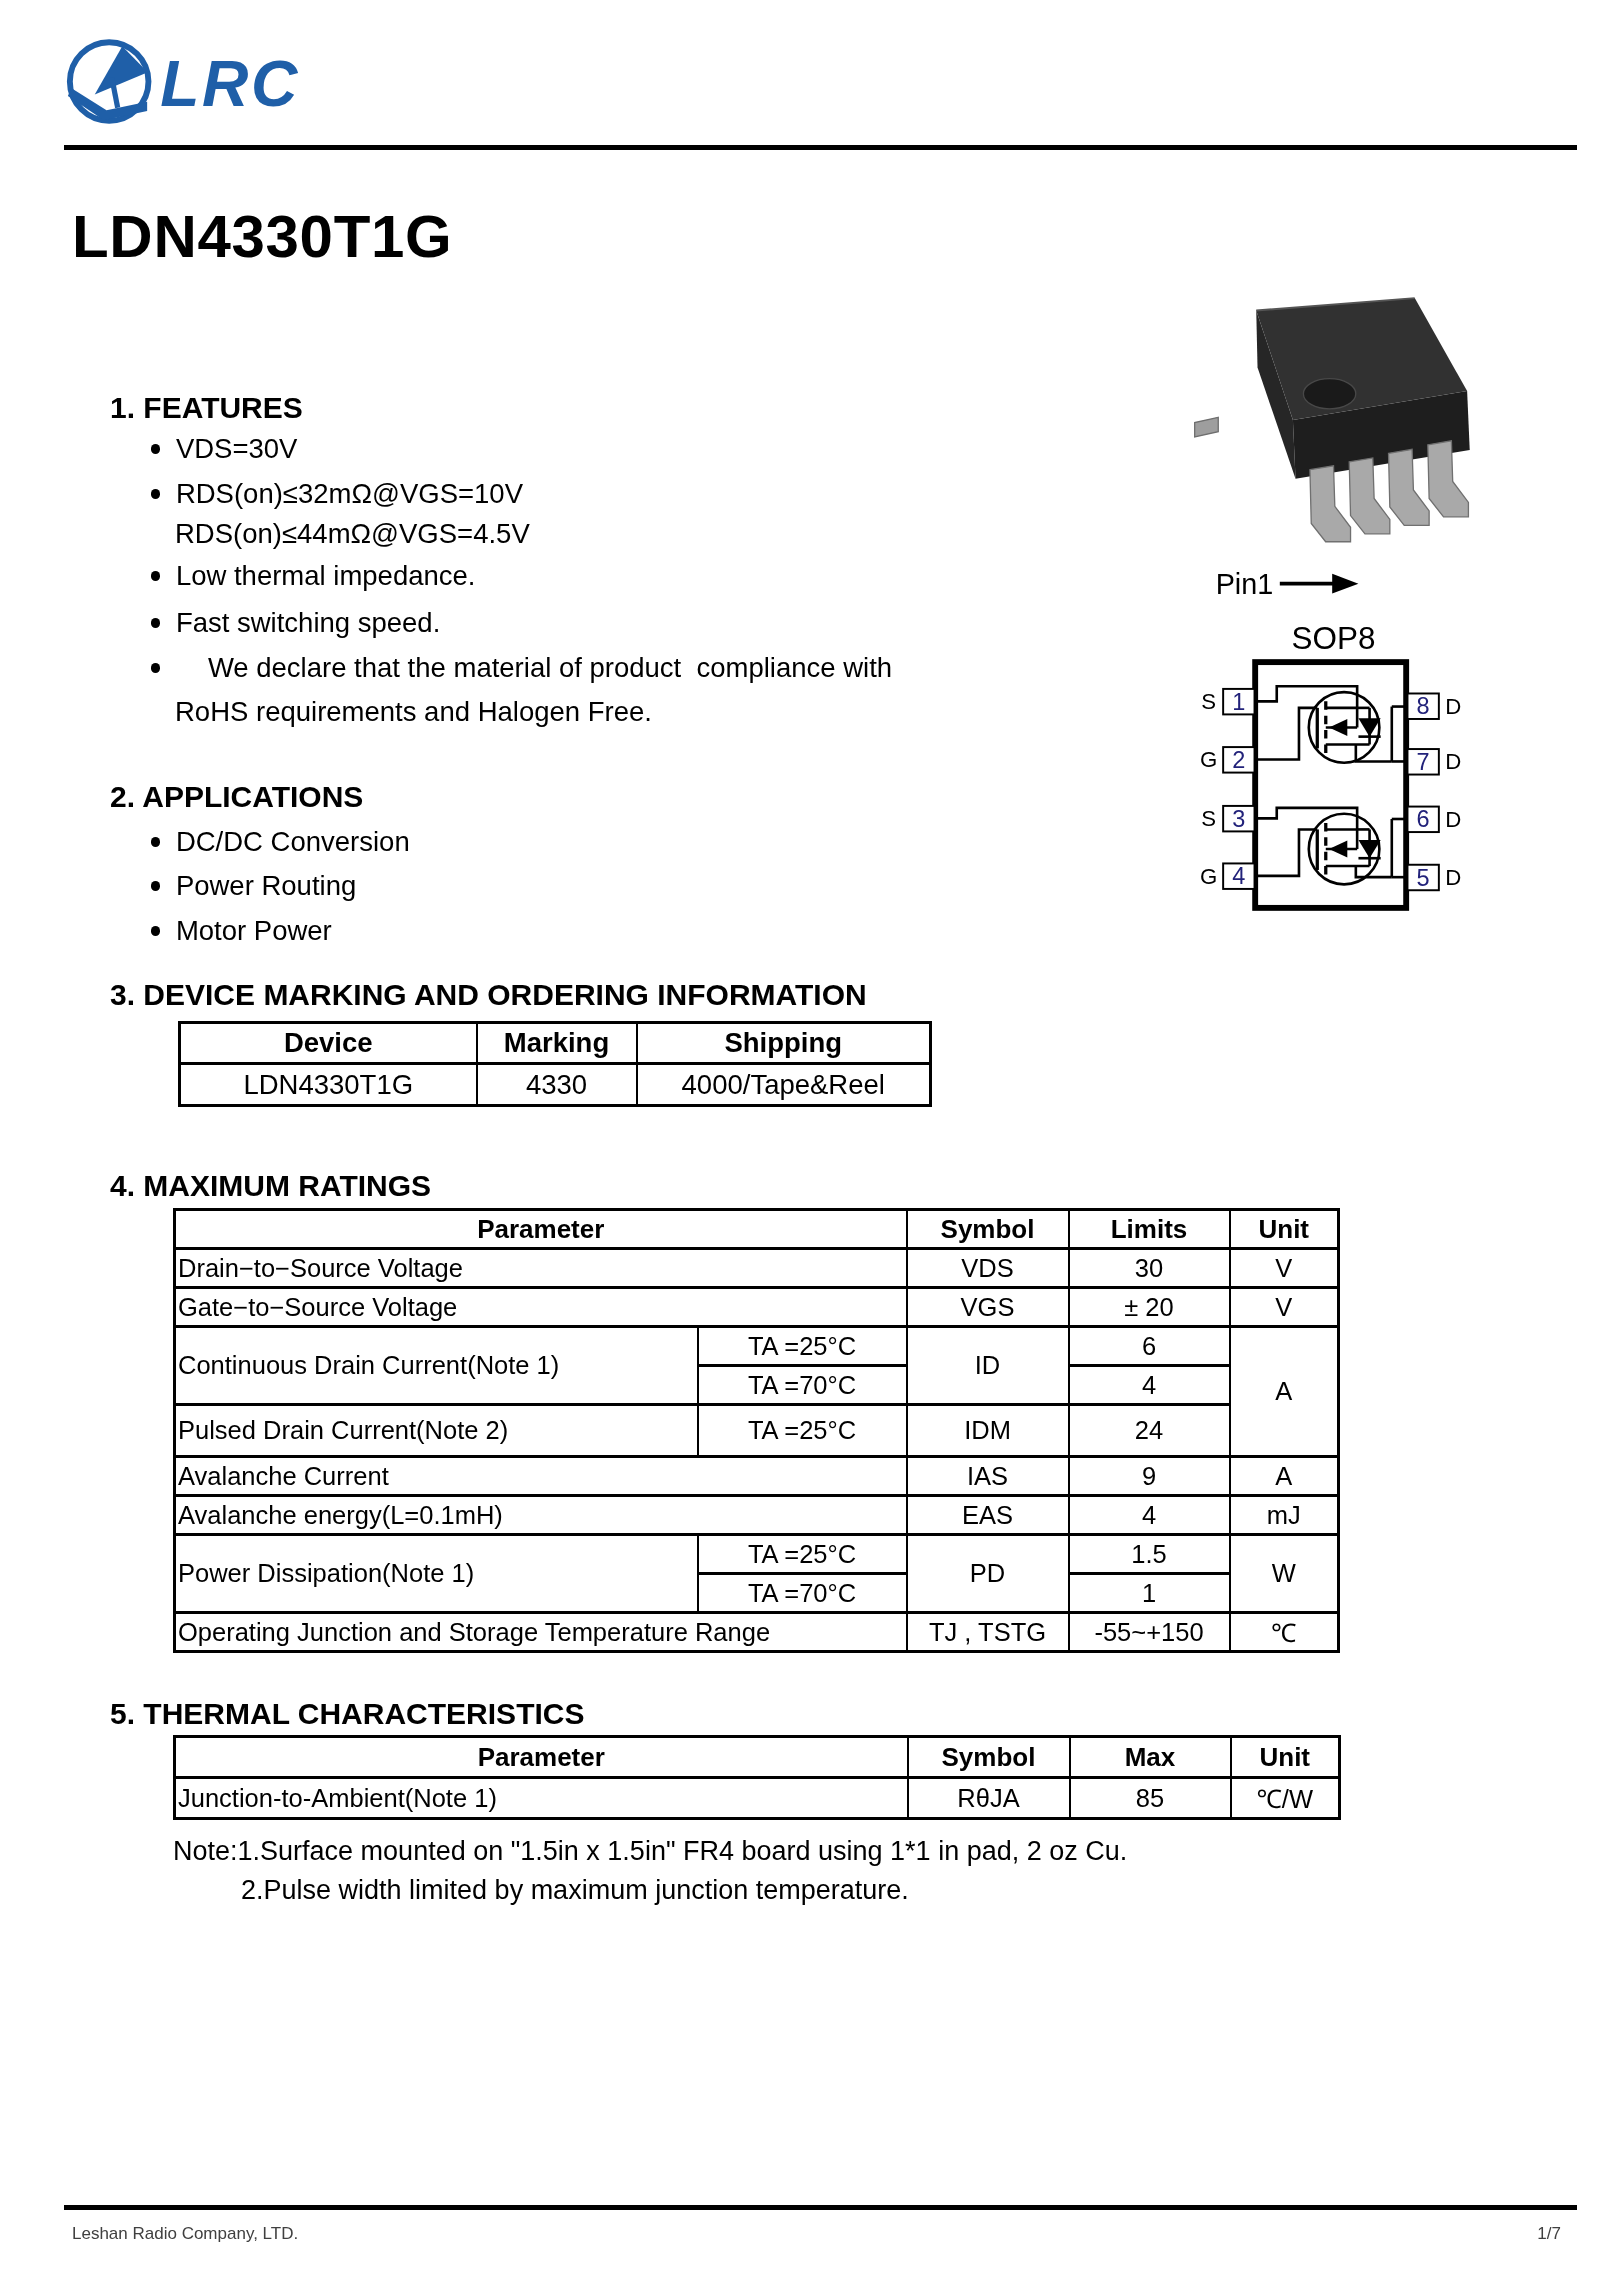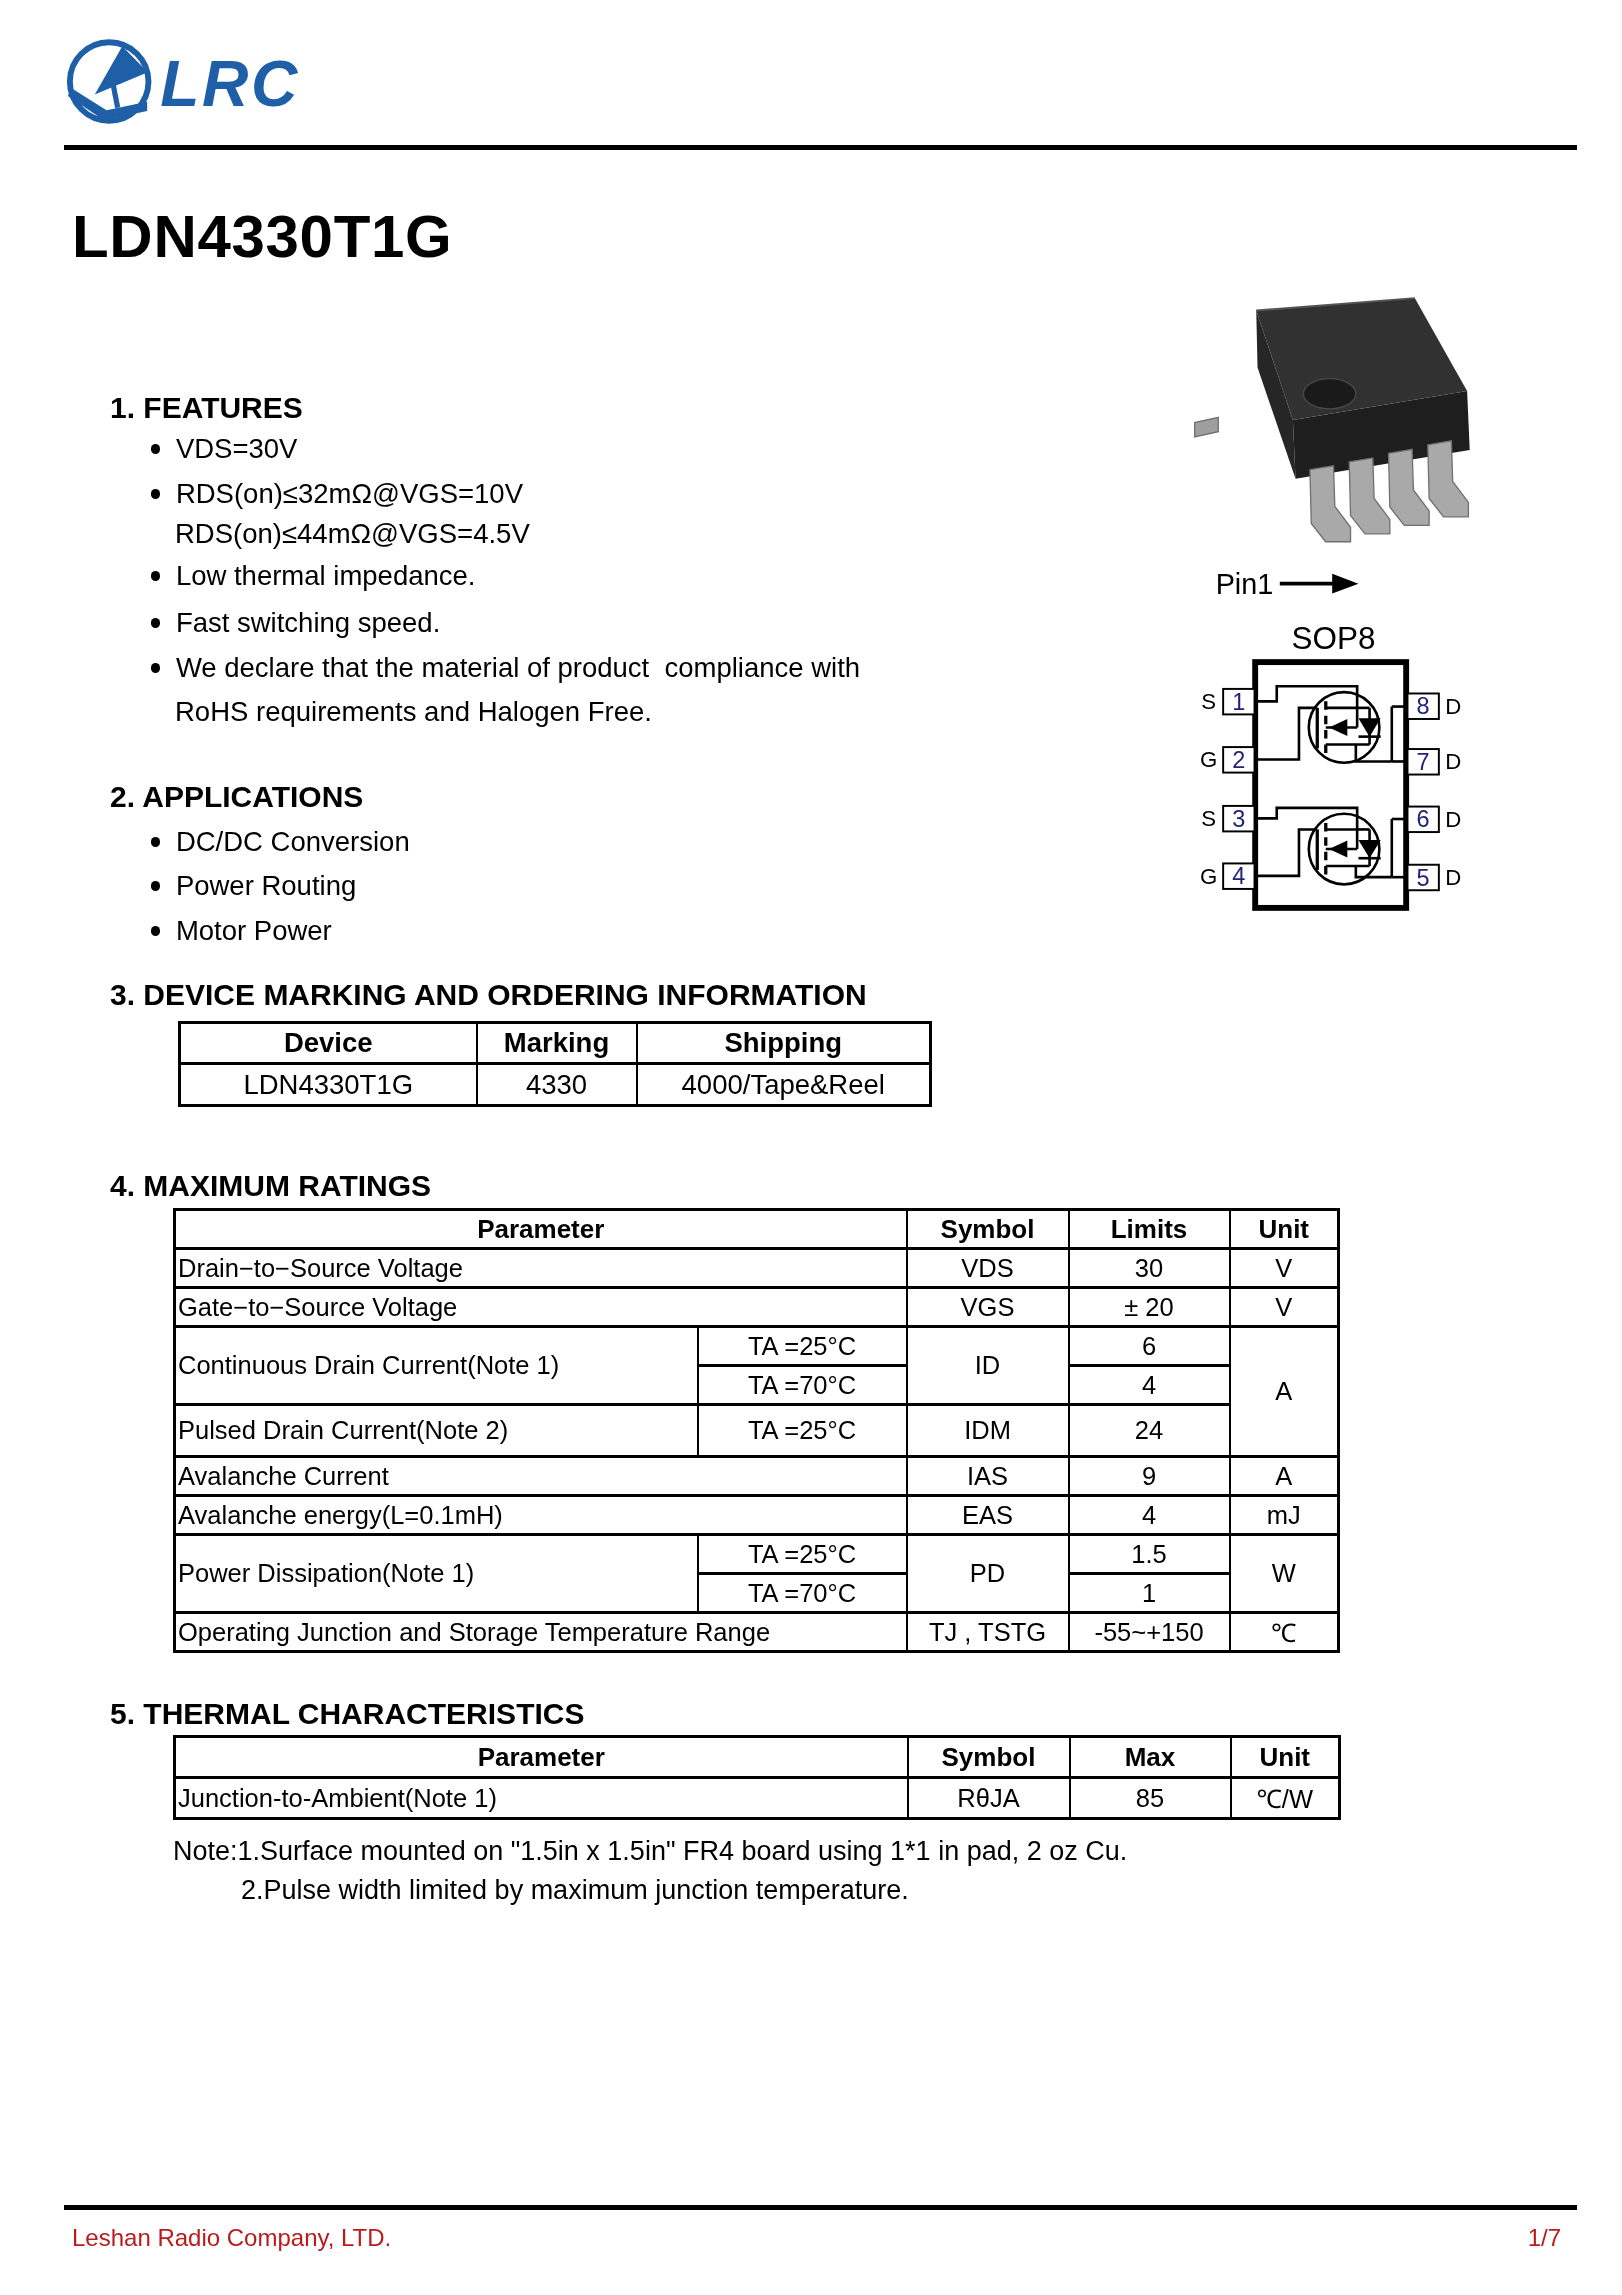--- a/index.html
+++ b/index.html
@@ -14,21 +14,21 @@
   .bullet{width:9.2px;height:9.2px;border-radius:50%;background:#000;margin-right:15.7px;flex:none;}
   .tbl{position:absolute;border-collapse:collapse;table-layout:fixed;background:#fff;}
   .tbl,.tbl td,.tbl th{border:2px solid #000;}
   .tbl td,.tbl th{border-top-width:3.3px;border-bottom-width:3.3px;text-align:center;
                   vertical-align:middle;padding:0;overflow:hidden;white-space:pre;}
   .tbl{border-width:3.9px;}
   .tbl .left{text-align:left;padding-left:2px;}
   .t3{font-size:27.5px;} .t3 th{font-weight:bold;}
   .t4{font-size:25.5px;} .t4 th{font-size:26px;font-weight:bold;}
   .note{position:absolute;font-size:27px;white-space:pre;}
-  .footer-text{position:absolute;top:2224px;font-size:24px;color:#b91c1c;white-space:pre;}
+  .footer-text{position:absolute;top:2224px;font-size:17px;color:#404040;white-space:pre;}
   svg text{font-family:"Liberation Sans",sans-serif;}
   .serif-num{font-family:"Liberation Serif",serif;}
 </style>
 </head>
 <body>
 
 <div class="page">
 
   <svg class="abs" style="left:62px;top:33px;" width="262" height="97" viewBox="0 0 400 148">
     <circle cx="72" cy="74" r="60" fill="none" stroke="#1f5fa8" stroke-width="9"></circle>
@@ -140,21 +140,21 @@
       <line x1="298" y1="341" x2="322" y2="341" stroke-width="4"></line>
     </g>
   </svg>
 
   <div class="sec-h" style="left:110px;top:391px;">1. FEATURES</div>
   <div class="line" style="left:151px;top:433px;"><span class="bullet"></span><span>VDS=30V</span></div>
   <div class="line" style="left:151px;top:478px;"><span class="bullet"></span><span>RDS(on)≤32mΩ@VGS=10V</span></div>
   <div class="line" style="left:175px;top:518px;"><span>RDS(on)≤44mΩ@VGS=4.5V</span></div>
   <div class="line" style="left:151px;top:560px;"><span class="bullet"></span><span>Low thermal impedance.</span></div>
   <div class="line" style="left:151px;top:607px;"><span class="bullet"></span><span>Fast switching speed.</span></div>
-  <div class="line" style="left:151px;top:652px;"><span class="bullet"></span><span>We declare that the material of product  compliance with</span></div>
+  <div class="line" style="left:151px;top:652px;gap:32px;"><span class="bullet"></span><span>We declare that the material of product  compliance with</span></div>
   <div class="line" style="left:175px;top:696px;"><span>RoHS requirements and Halogen Free.</span></div>
 
   <div class="sec-h" style="left:110px;top:780px;">2. APPLICATIONS</div>
   <div class="line" style="left:151px;top:826px;"><span class="bullet"></span><span>DC/DC Conversion</span></div>
   <div class="line" style="left:151px;top:870px;"><span class="bullet"></span><span>Power Routing</span></div>
   <div class="line" style="left:151px;top:915px;"><span class="bullet"></span><span>Motor Power</span></div>
 
   <div class="sec-h" style="left:110px;top:978px;">3. DEVICE MARKING AND ORDERING INFORMATION</div>
   <table class="tbl t3" style="left:178px;top:1021px;width:751px;">
     <colgroup>

